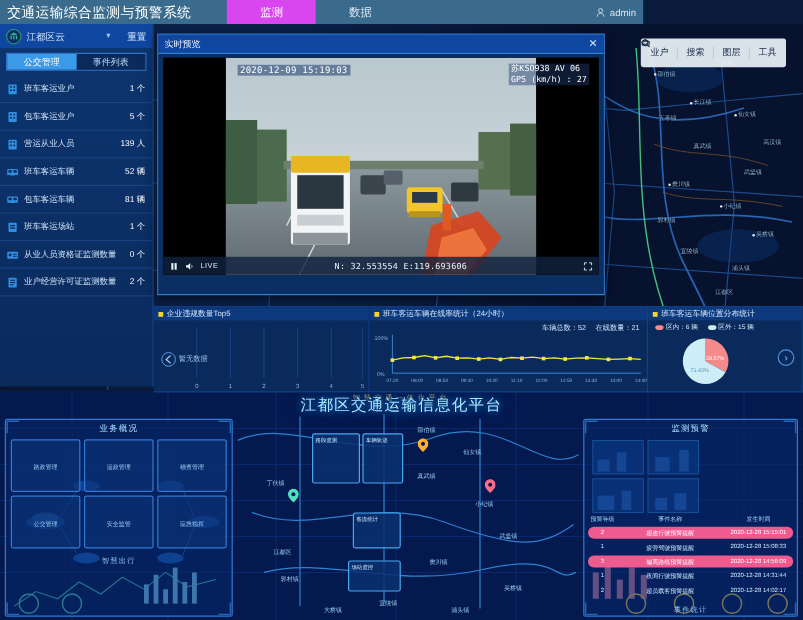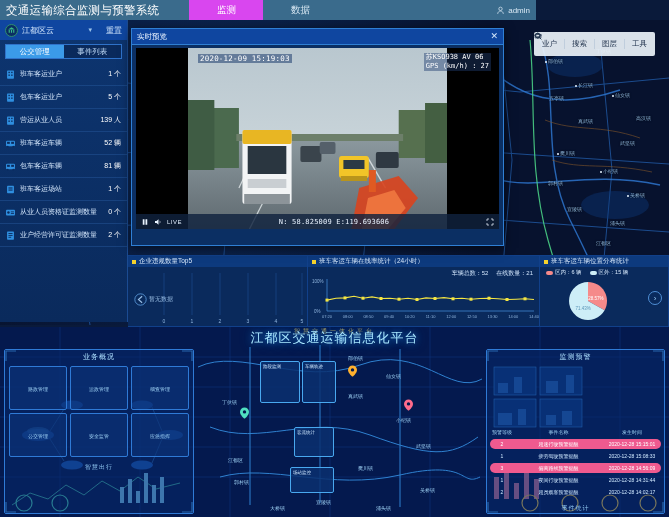--- a/index.html
+++ b/index.html
@@ -512,21 +512,21 @@
         <div class="vid-bar">
           <svg class="vb-ico" viewBox="0 0 16 16">
             <rect x="3.5" y="2.5" width="3.5" height="11" fill="#e9f3ff"></rect>
             <rect x="9" y="2.5" width="3.5" height="11" fill="#e9f3ff"></rect>
           </svg>
           <svg class="vb-ico" viewBox="0 0 16 16">
             <path d="M2 6 H5 L9 2.5 V13.5 L5 10 H2 Z" fill="#e9f3ff"></path>
             <path d="M11 5.5 C12.6 7, 12.6 9, 11 10.5" fill="none" stroke="#e9f3ff" stroke-width="1.2"></path>
           </svg>
           <span class="vb-live">LIVE</span>
-          <span class="vb-coords">N: 58.825009  E:119.693606</span>
+          <span class="vb-coords">N: 32.553554  E:119.693606</span>
           <svg class="vb-ico" viewBox="0 0 16 16">
             <path d="M2 6 V2 H6 M10 2 H14 V6 M14 10 V14 H10 M6 14 H2 V10" fill="none" stroke="#e9f3ff" stroke-width="1.5"></path>
           </svg>
         </div>
       </div>
     </div>
   </div>
 
   <div class="charts">
 

